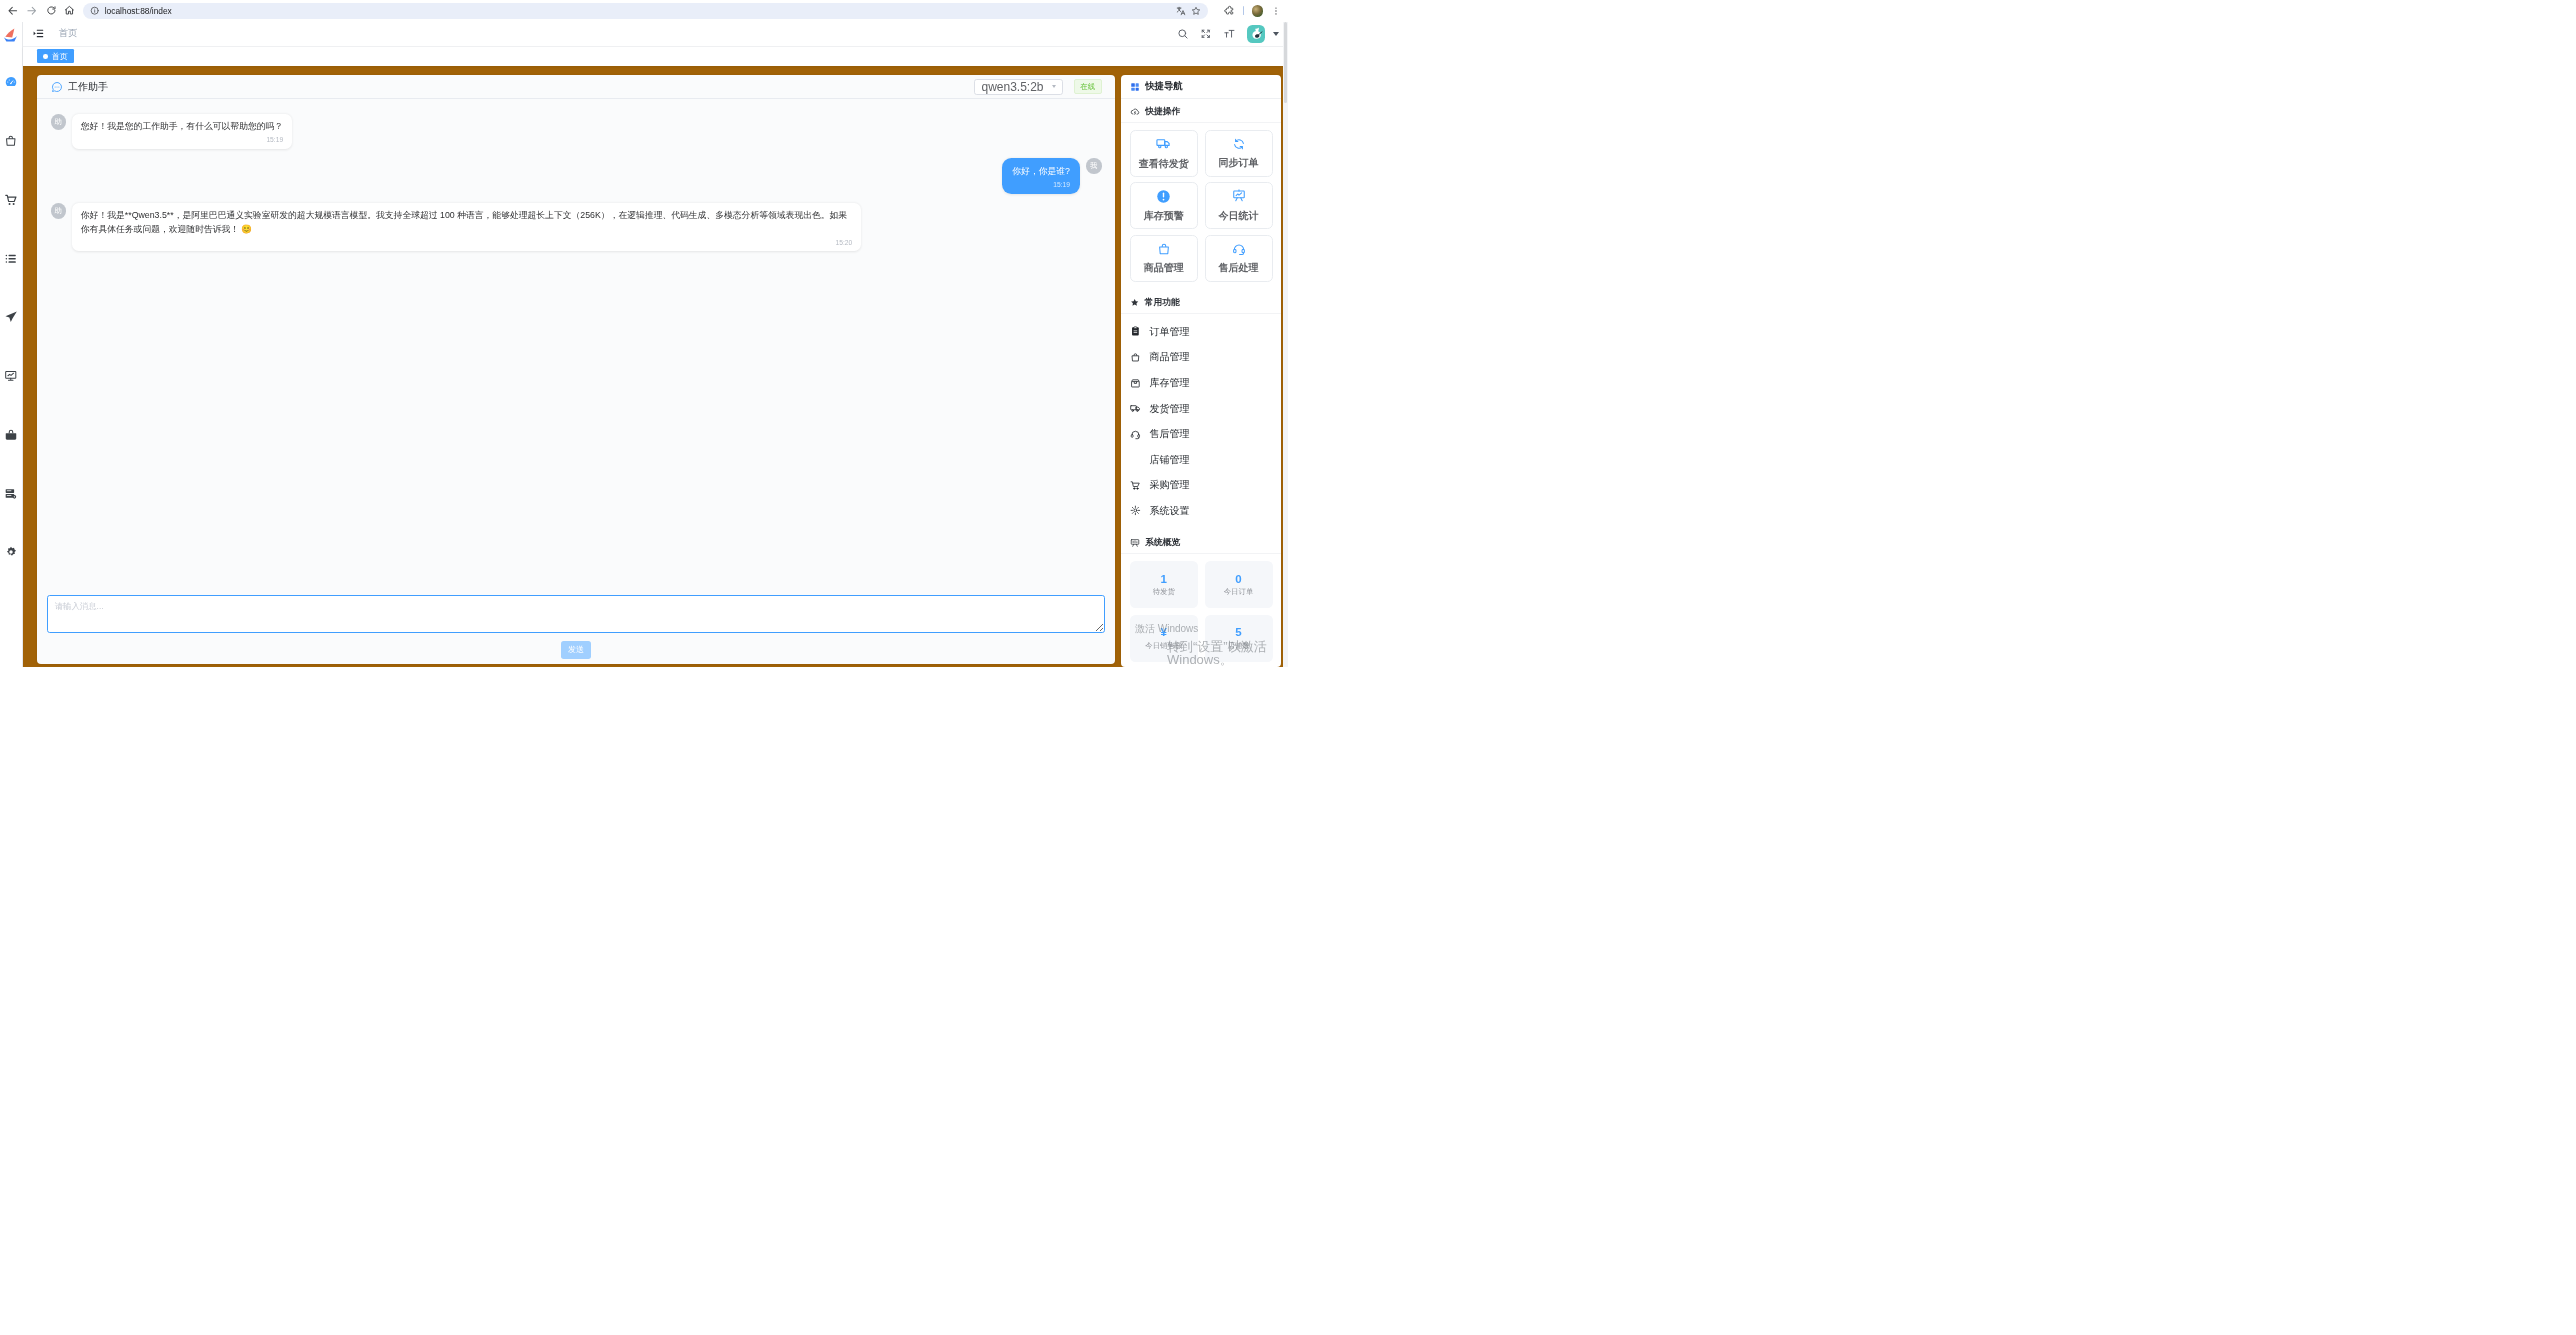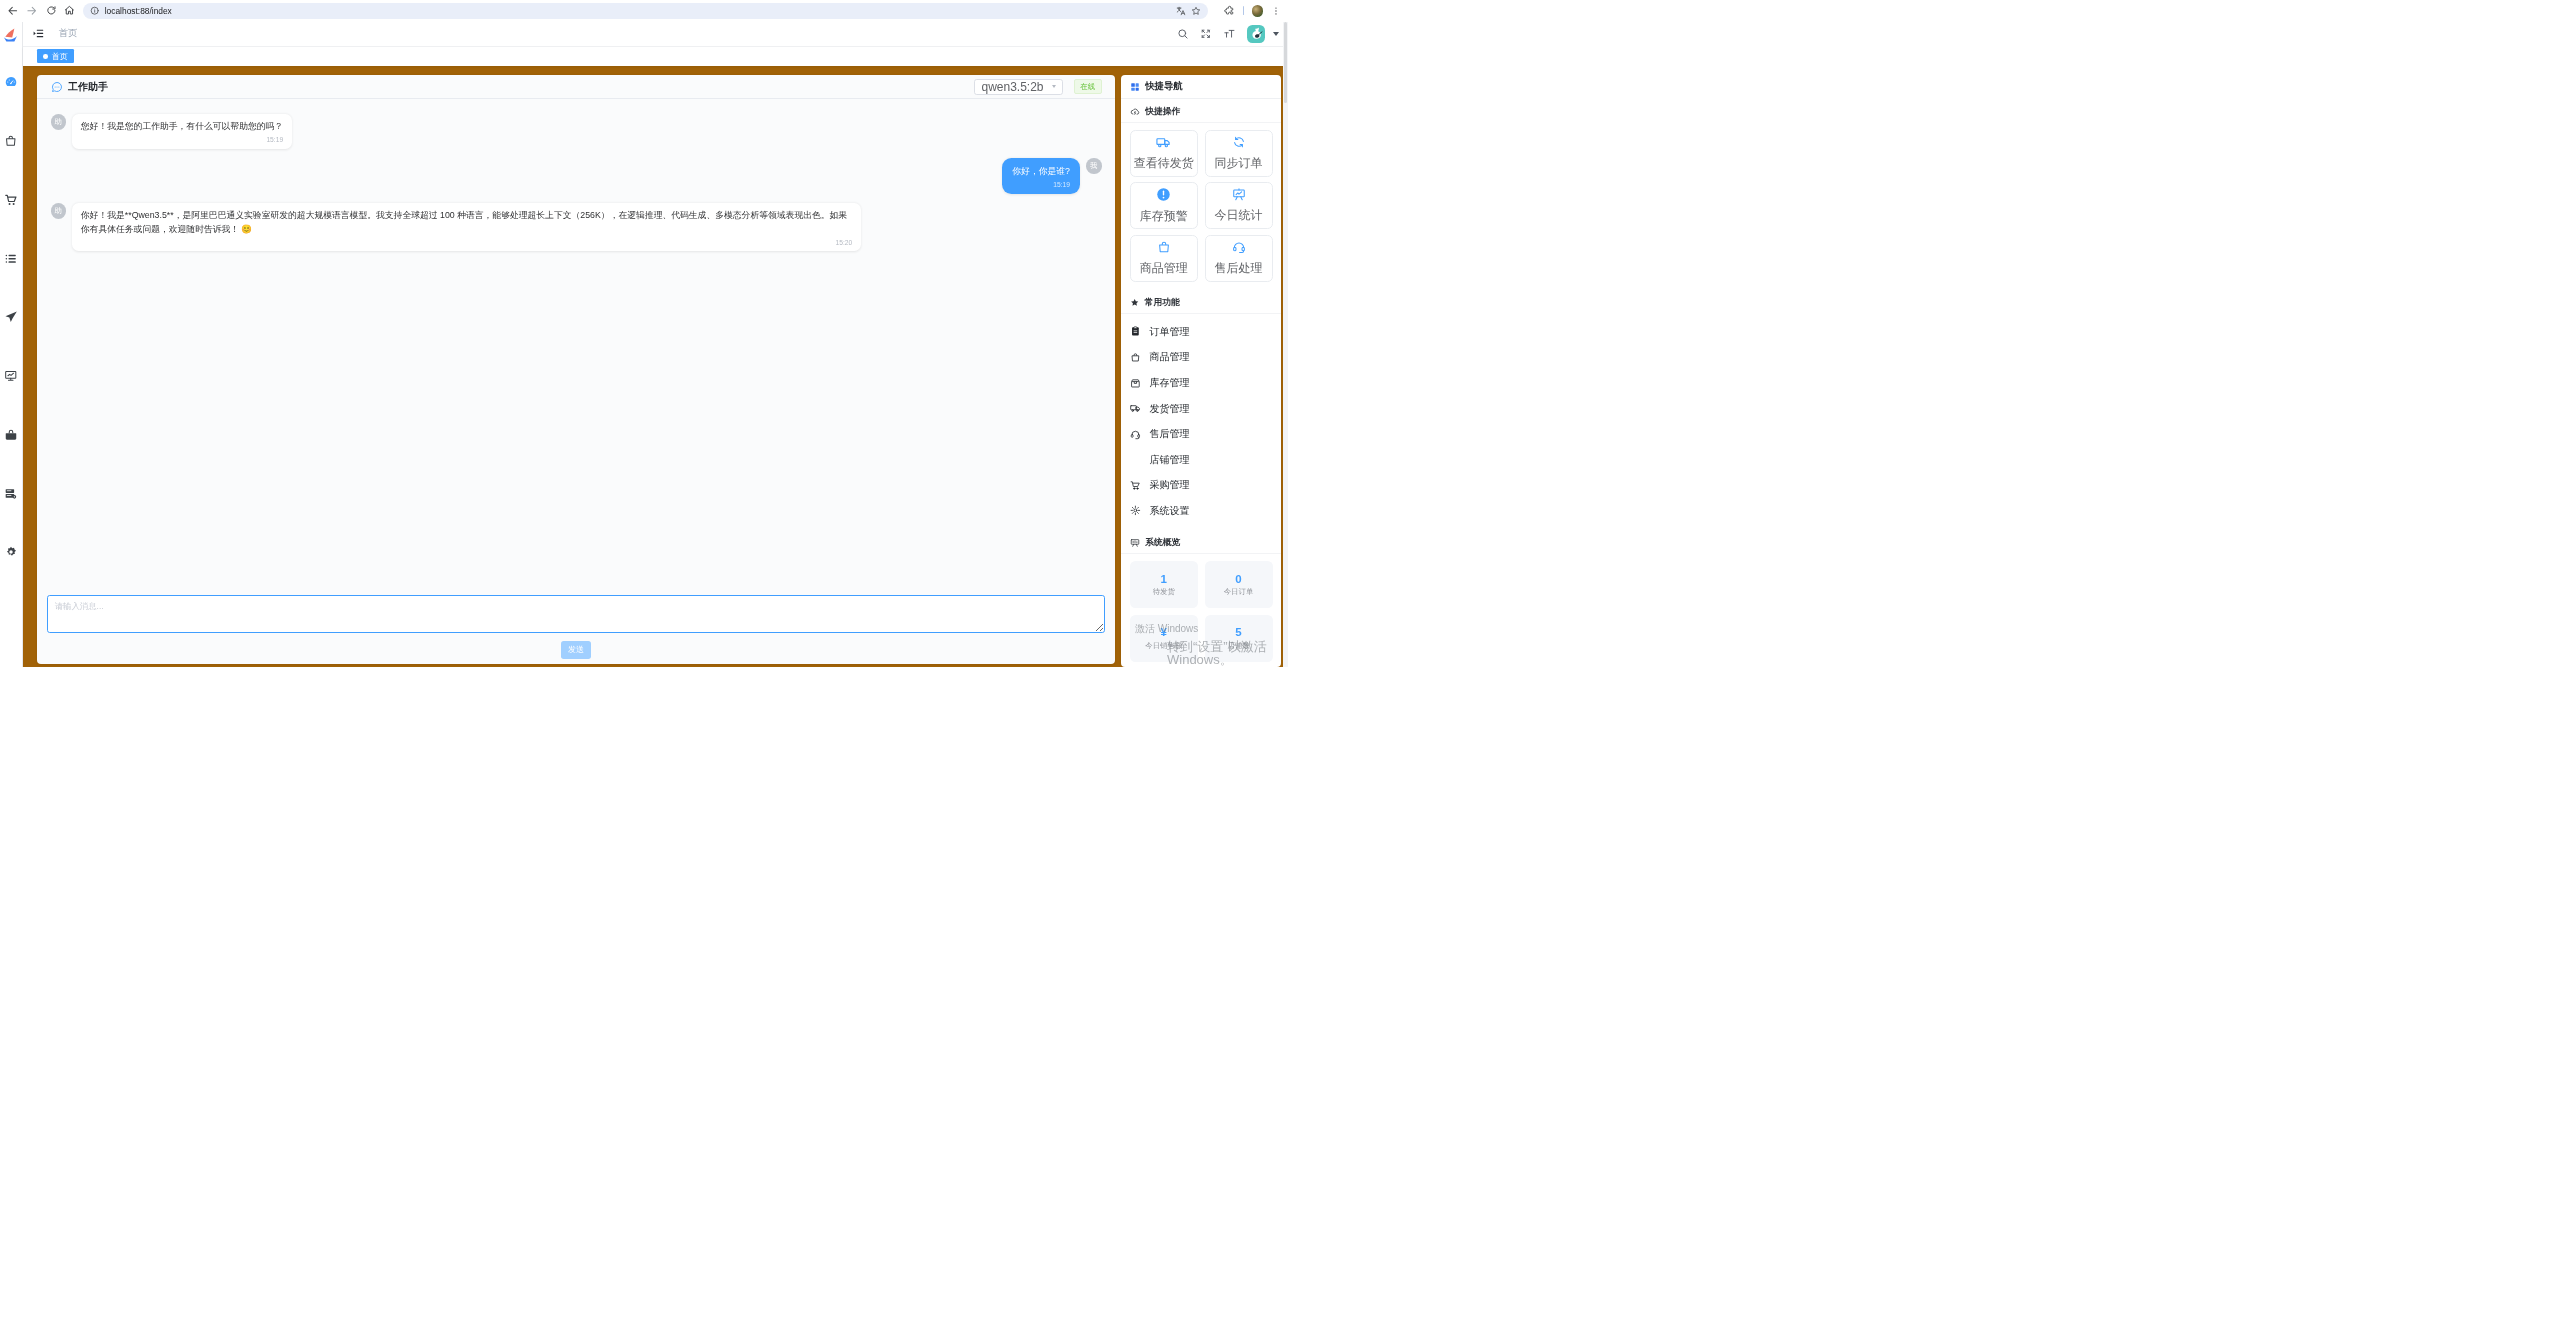--- a/index.html
+++ b/index.html
@@ -33,21 +33,21 @@
 
   .tagsbar { height:20px; background:#fff; box-shadow:0 0.7px 2px rgba(0,0,0,.08); display:flex; align-items:center; padding-left:14px; position:relative; z-index:2; }
   .tag-active { display:inline-flex; align-items:center; gap:4px; height:14px; padding:0 6px; background:#409EFF; color:#fff; font-size:8px; border-radius:1.3px; cursor:pointer; }
   .tag-dot { width:4.7px; height:4.7px; border-radius:50%; background:#fff; }
 
   .content { flex:1; display:flex; gap:6px; padding:8.8px 6.7px 0 14px; position:relative; }
 
   
   .chat-card { width:1078px; height:589px; background:#fafbfc; border-radius:4px; box-shadow:0 0.7px 2.7px rgba(0,0,0,.07); display:flex; flex-direction:column; flex:none; }
   .chat-header { height:24px; border-bottom:0.7px solid #e8ebf0; display:flex; align-items:center; gap:5.4px; padding:0 13.5px; flex:none; }
-  .chat-title { font-size:10px; font-weight:bold; color:#22262b; }
+  .chat-title { font-size:10px; font-weight:normal; color:#22262b; }
   .model-select { margin-left:auto; height:16px; border:0.7px solid #dcdfe6; border-radius:2.7px; background:#fff; display:flex; align-items:center; gap:8px; padding:0 6px; font-size:12px; color:#606266; cursor:pointer; }
   .sel-caret { width:0; height:0; border-left:2.7px solid transparent; border-right:2.7px solid transparent; border-top:3.4px solid #b4b9c2; }
   .status-badge { margin-left:6px; background:#eef9e8; color:#67c23a; border:0.7px solid #dff2d2; font-size:7.4px; padding:1.3px 5.4px; border-radius:2px; }
 
   .messages { flex:1; display:flex; flex-direction:column; gap:9.4px; padding:15px 13.5px 6.7px; overflow:hidden; }
   .msg { display:flex; align-items:flex-start; gap:6px; }
   .msg.user { flex-direction:row-reverse; }
   .cavatar { width:15.5px; height:15.5px; border-radius:50%; background:#c1c6cd; color:#fff; font-size:7.4px; display:flex; align-items:center; justify-content:center; flex:none; }
   .bubble { background:#fff; border-radius:6.7px; padding:6px 8.8px 3.4px; box-shadow:0 0.7px 2.7px rgba(0,0,0,.09); max-width:789px; font-size:8.8px; line-height:1.5; color:#303133; }
   .bubble .time { text-align:right; font-size:6.7px; color:#b4b9c2; margin-top:2px; }
@@ -61,21 +61,21 @@
   .send-btn { background:#a0cfff; border:none; color:#fff; font-size:8px; padding:3.4px 7.4px; border-radius:2.7px; cursor:not-allowed; font-family:"Liberation Sans",sans-serif; }
 
   
   .panel { flex:1; background:#fff; border-radius:4px; box-shadow:0 0.7px 2.7px rgba(0,0,0,.07); height:592px; overflow:hidden; }
   .panel-header { height:24px; display:flex; align-items:center; gap:5.4px; padding:0 8.8px; border-bottom:0.7px solid #eef0f3; }
   .panel-title { font-size:9.4px; font-weight:bold; color:#22262b; }
   .section-head { display:flex; align-items:center; gap:5.4px; height:21px; margin-top:2.7px; padding:0 8.8px; border-bottom:0.7px solid #f2f3f5; color:#2d3137; }
   .section-label { font-size:8.8px; font-weight:bold; }
   .qgrid { display:grid; grid-template-columns:1fr 1fr; gap:5.4px 6.7px; padding:7.4px 8.8px 4px; }
   .qcard { background:#fff; border:0.7px solid #e9ecf0; border-radius:5.4px; height:47px; display:flex; flex-direction:column; align-items:center; justify-content:center; gap:5.4px; cursor:pointer; }
-  .qcard .qlabel { font-size:12px; color:#606266; }
+  .qcard .qlabel { font-size:10px; color:#606266;font-weight:bold; }
   .qicon { color:#409EFF; }
   .fn-list { padding:5.4px 0 1.3px; }
   .fn-item { display:flex; align-items:center; gap:8.8px; height:25.6px; padding:0 9px; font-size:10px; color:#24282d; cursor:pointer; }
   .fn-ic { width:10.8px; color:#24282d; flex:none; }
   .stats { display:grid; grid-template-columns:1fr 1fr; gap:6.7px; padding:7.4px 8.8px; }
   .stat { background:#f5f7fa; border-radius:5.4px; height:47px; display:flex; flex-direction:column; align-items:center; justify-content:center; gap:2.7px; }
   .stat-v { color:#409EFF; font-size:11.5px; font-weight:bold; }
   .stat-l { color:#909399; font-size:7.4px; }
   .watermark { position:absolute; left:1135px; top:624px; color:rgba(118,122,128,.58); pointer-events:none; z-index:60; line-height:1; }
   .wm1 { font-size:10px; }

